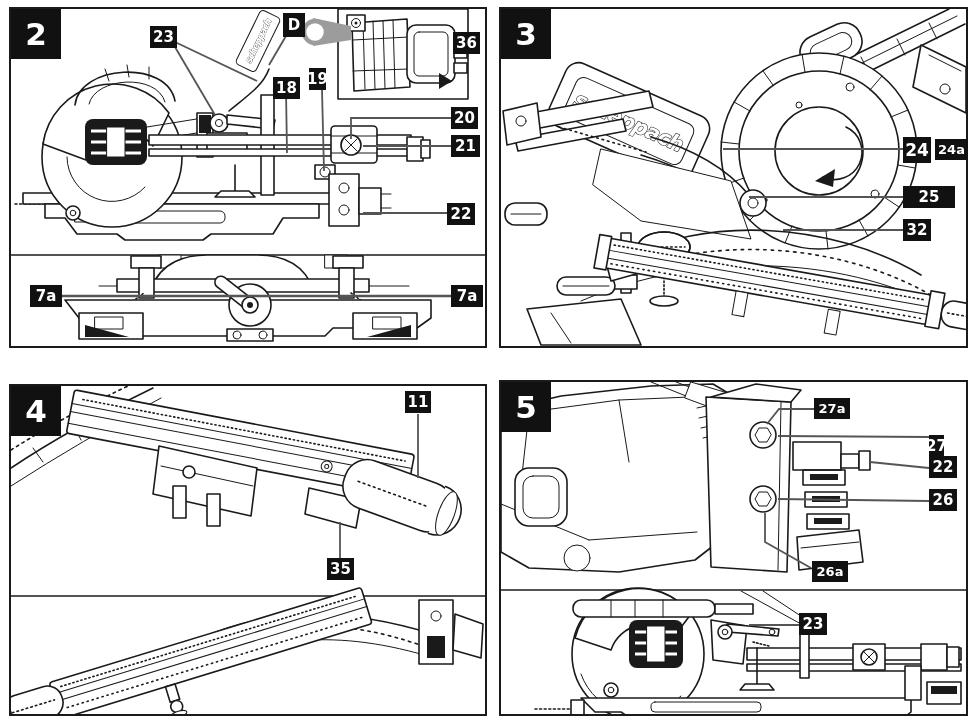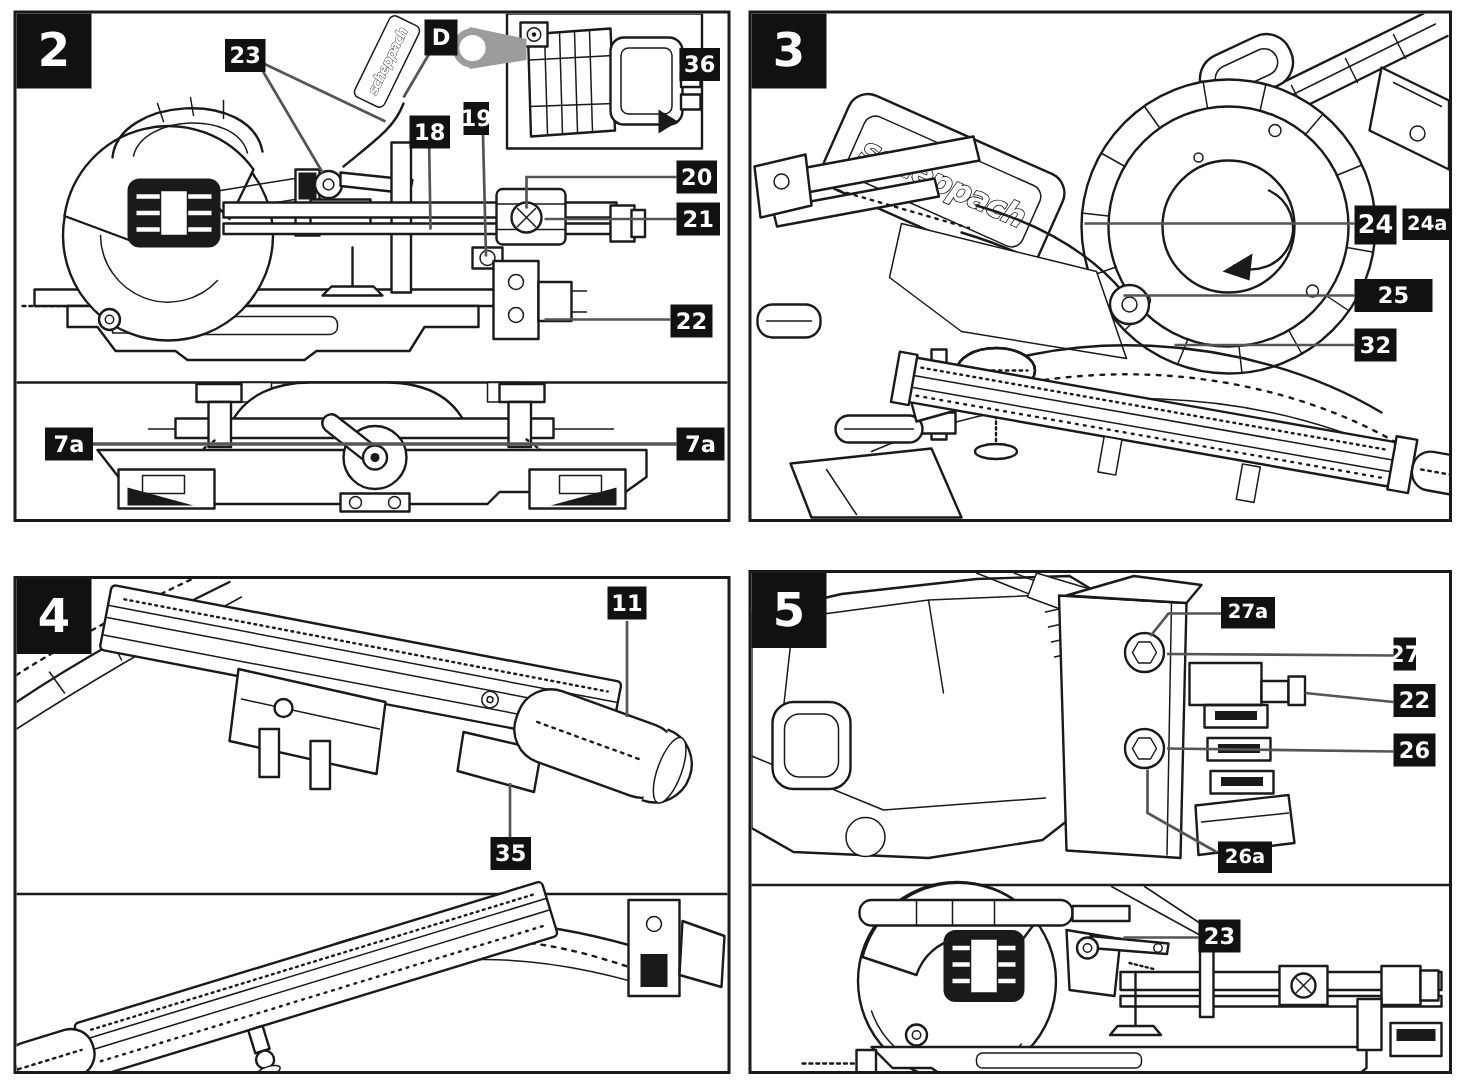--- a/index.html
+++ b/index.html
@@ -458,20 +458,20 @@
         <rect x="70" y="318" width="13" height="16" class="a1 w"></rect>
       </g>
 
       <g>
         <line x1="298" y1="243" x2="248" y2="243" class="ld"></line>
       </g>
     </svg>
 
     <div class="badge num">5</div>
     <div class="badge smaller" style="left:313px;top:16px;width:36px">27a</div>
-    <div class="badge sm" style="left:428px;top:43px;width:15px">27</div>
+    <div class="badge sm" style="left:428px;top:53px;width:15px">27</div>
     <div class="badge sm" style="left:428px;top:74px;width:28px">22</div>
     <div class="badge sm" style="left:428px;top:107px;width:28px">26</div>
     <div class="badge smaller" style="left:311px;top:179px;width:36px">26a</div>
     <div class="badge sm" style="left:298px;top:231px;width:28px">23</div>
   </div>
 
 </div>
 
 </body></html>

